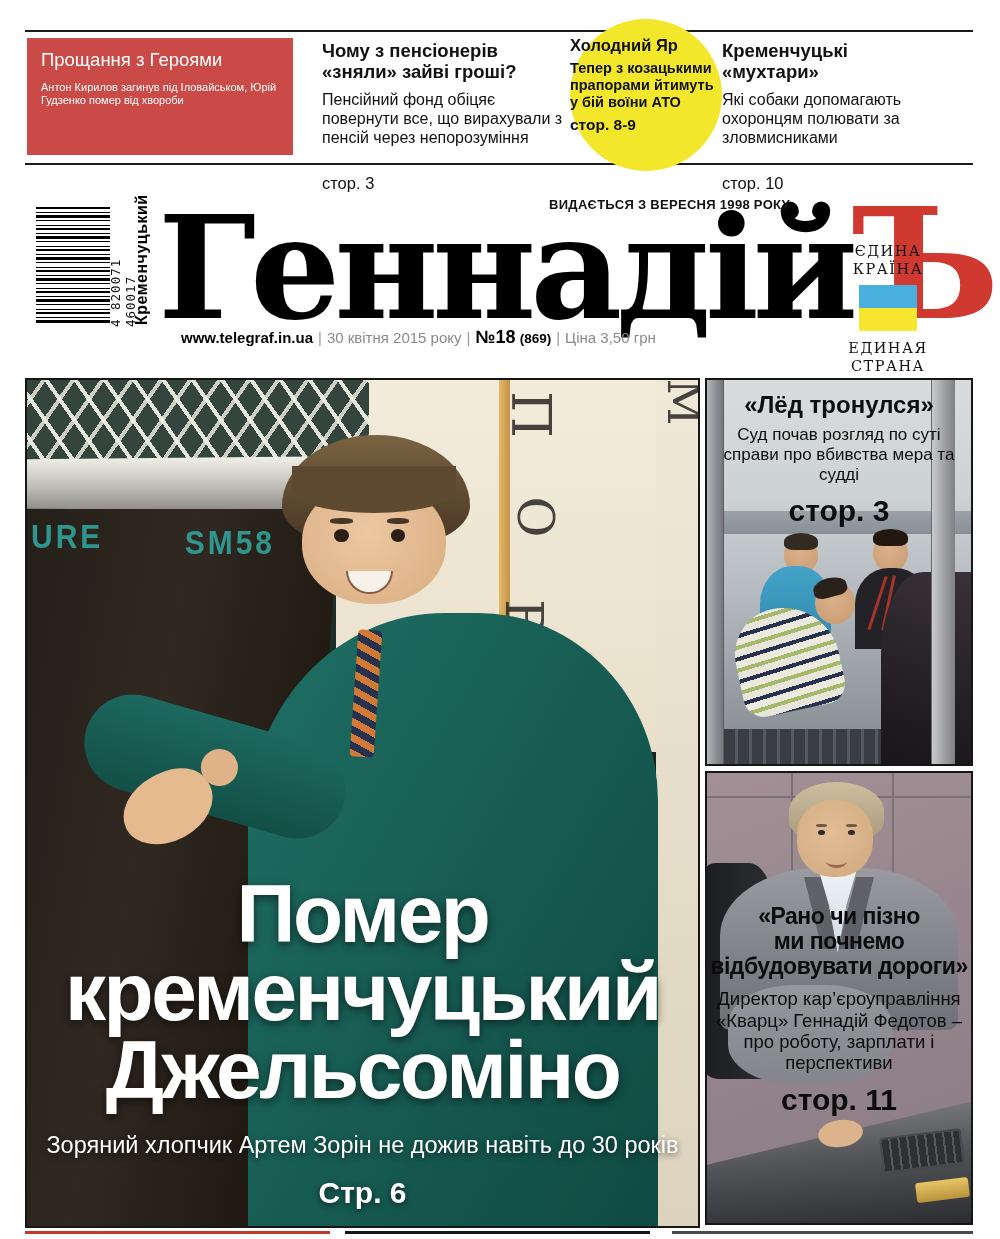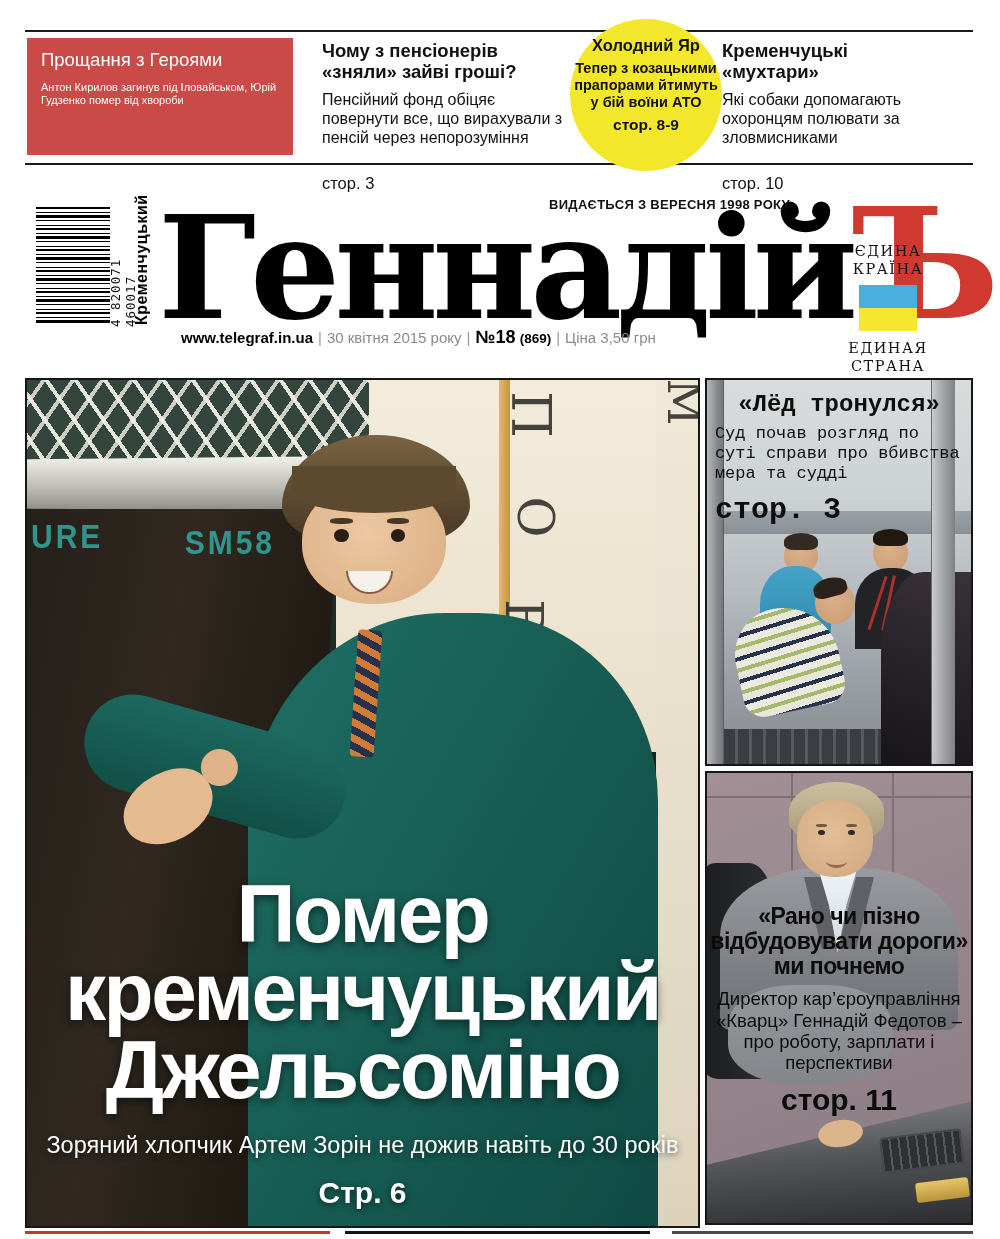--- a/index.html
+++ b/index.html
@@ -21,21 +21,21 @@
   .red-box .b { font-size:11px; line-height:1.16; margin-bottom:11px; }
   .red-box .p { font-size:18.5px; font-weight:bold; }
   .strip-col { position:absolute; top:41px; }
   .strip-col .t { font-size:18.5px; font-weight:bold; line-height:1.12; margin-bottom:9px; }
   .strip-col .b { font-size:16px; line-height:1.18; margin-bottom:26px; }
   .strip-col .p { font-size:16.5px; }
   .col2 { left:322px; width:245px; }
   .col4 { left:722px; width:222px; }
   .yellow-circle {
     position:absolute; left:570px; top:19px; width:152px; height:152px;
-    background:#f3e72b; border-radius:50%; z-index:3; text-align:center;
+    background:#f3e72b; border-radius:50%; z-index:3; text-align:left;
     padding-top:17px; color:#111;
   }
   .yellow-circle .t { font-size:16.5px; font-weight:bold; margin-bottom:5px; }
   .yellow-circle .b { font-size:14.5px; font-weight:bold; line-height:1.18; margin-bottom:5px; }
   .yellow-circle .p { font-size:15.5px; font-weight:bold; }
 
   
   .barcode {
     position:absolute; left:36px; top:207px; width:74px; height:116px;
     background:repeating-linear-gradient(180deg,
@@ -166,21 +166,21 @@
   .ma-s1 { left:28%; transform:rotate(18deg); } .ma-s2 { left:44%; transform:rotate(12deg); }
   .ms-head { left:41%; top:52.5%; width:15%; height:11%; }
   .ms-hair { left:40%; top:51.5%; width:13%; height:5%; background:#2a211a; transform:rotate(-14deg); }
   .ms-body { position:absolute; left:11%; top:59%; width:39%; height:27%;
     background:repeating-linear-gradient(175deg,#eceadf 0 7px,#a6b86a 7px 11px,#e8e6da 11px 18px,#27324e 18px 22px);
     border-radius:45% 55% 20px 20px; transform:rotate(-12deg); }
   .fg-shoulder { position:absolute; left:66%; top:50%; width:40%; height:54%;
     background:linear-gradient(200deg,#3a333a,#231f24 60%,#161317); border-radius:40% 0 0 0; }
   .cage-rail { position:absolute; left:6.5%; right:15%; bottom:0; height:9%;
     background:repeating-linear-gradient(90deg,#3a3d41 0 11px,#565a60 11px 14px); }
-  .court-text { position:absolute; left:3%; top:2.8%; width:94%; color:#0d0d0d; z-index:5;font-family:Liberation Mono, monospace; }
+  .court-text { position:absolute; left:3%; top:2.8%; width:94%; text-align:center; color:#0d0d0d; z-index:5; }
   .court-text .t { display:flex; justify-content:center; }
   .court-text .t span { white-space:nowrap; font-size:24px; font-weight:bold; }
   .court-text .b { font-size:17px; line-height:1.18; margin-top:6px; }
   .court-text .pg { font-size:30px; font-weight:bold; margin-top:9px; }
 
   
   .photo-fedotov { left:705px; top:771px; width:268px; height:454px;
     background:linear-gradient(160deg,#a39097 0%,#96858c 45%,#8a7b82 100%); }
   .seam { position:absolute; background:#7c6f75; }
   .seam.v1 { left:32%; top:0; width:2px; height:42%; }
@@ -393,24 +393,24 @@
     <div class="f-smile"></div>
     <div class="f-desk"></div>
     <div class="f-hand"></div>
     <div class="keyboard"></div>
     <div class="stapler"></div>
     <div class="fed-text">
       <div class="t">
           <span>«Рано чи пізно</span>
         </div>
       <div class="t">
+          <span>ми почнемо</span>
+        </div>
+      <div class="t">
           <span>відбудовувати дороги»</span>
-        </div>
-      <div class="t">
-          <span>ми почнемо</span>
         </div>
       <div class="b">Директор кар’єроуправління «Кварц» Геннадій Федотов – про роботу, зарплати і перспективи</div>
       <div class="pg">стор. 11</div>
     </div>
   </div>
 
   <div class="bbar red"></div>
   <div class="bbar black"></div>
   <div class="bbar gray"></div>
 

